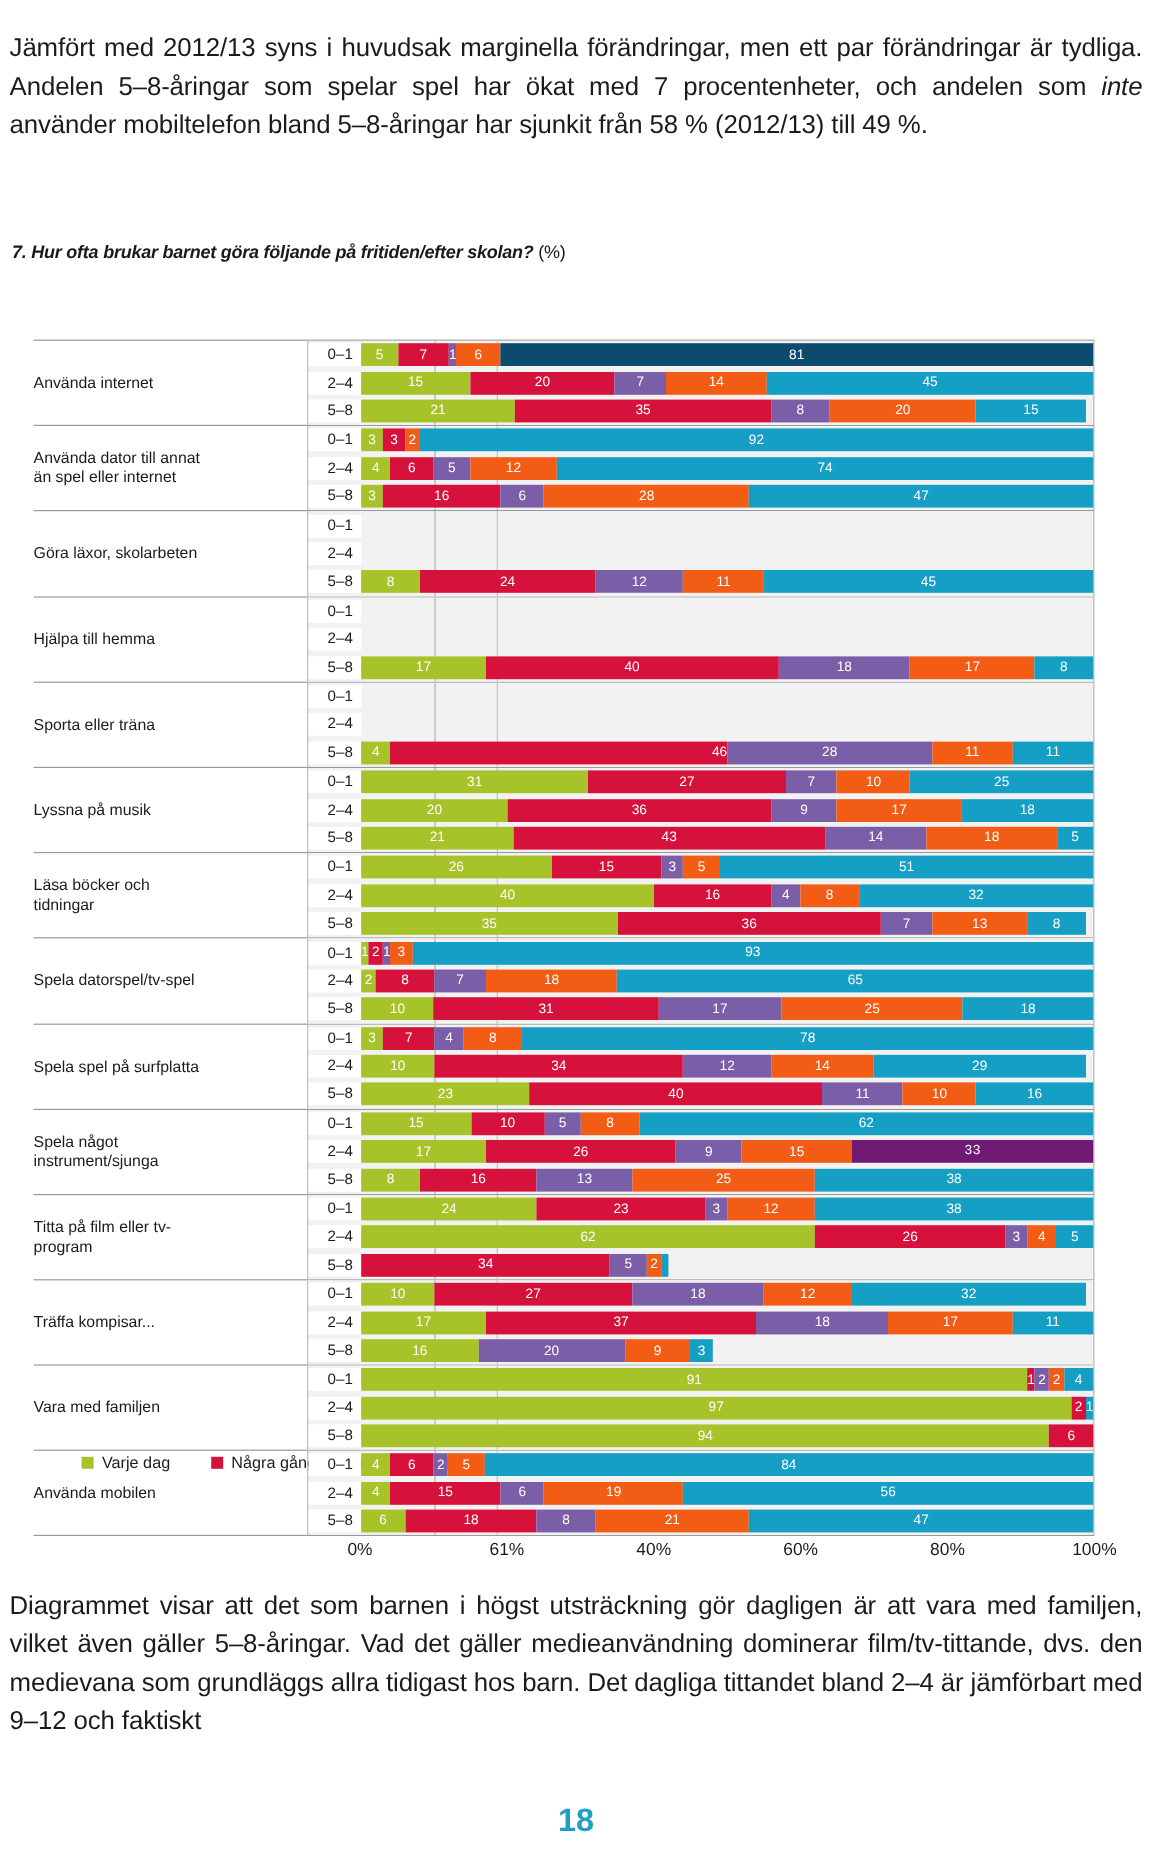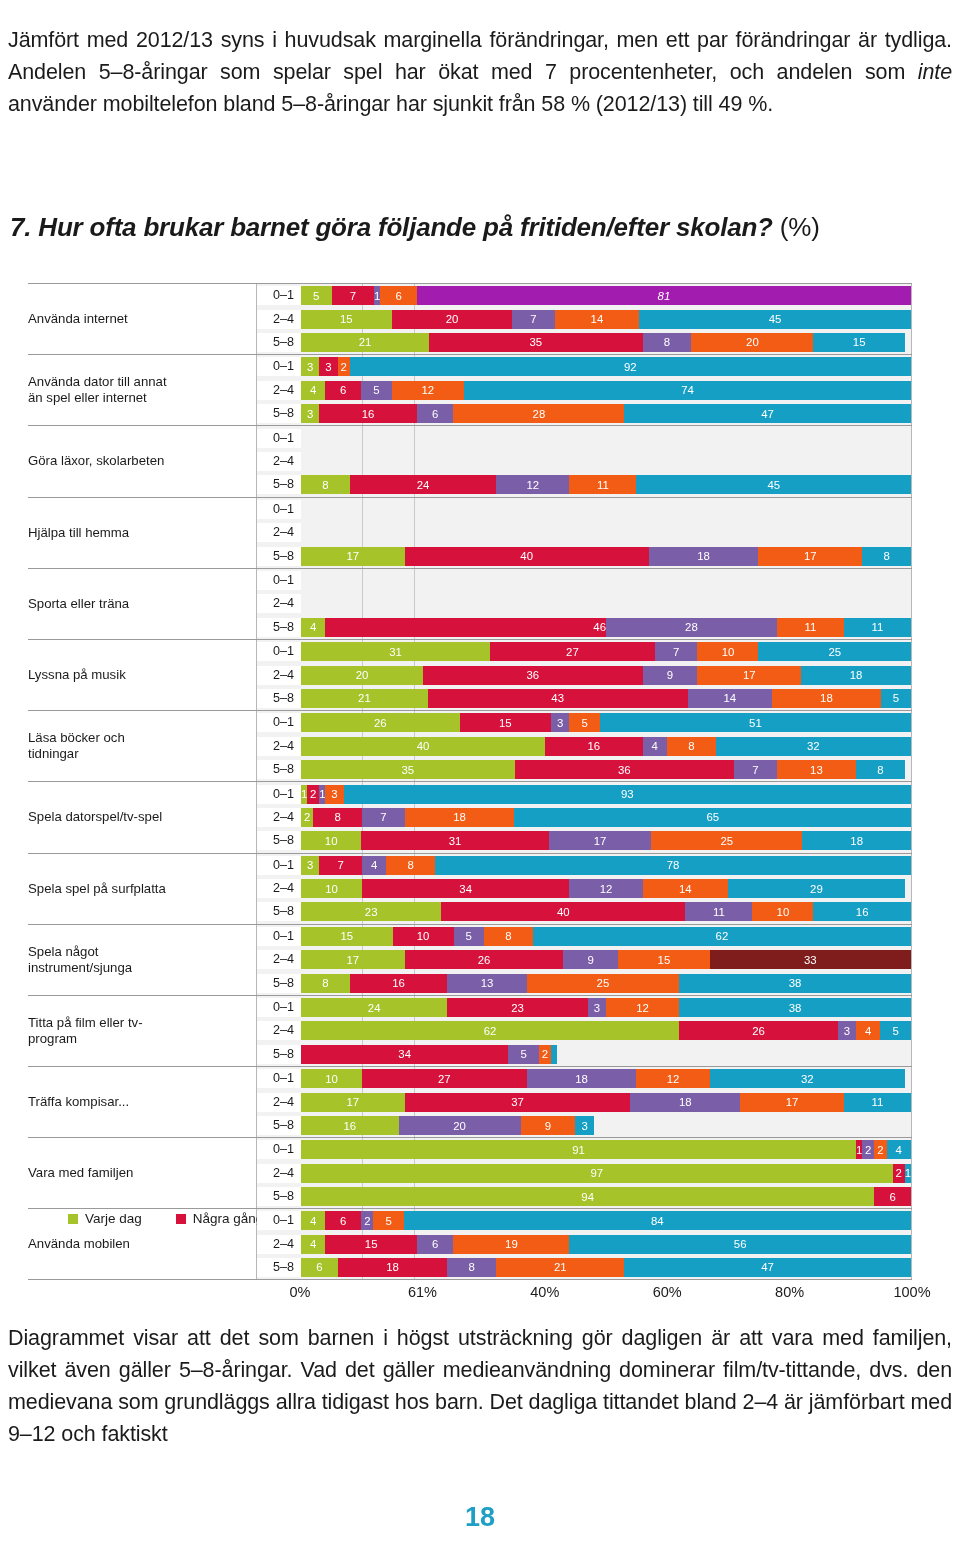--- a/index.html
+++ b/index.html
@@ -22,21 +22,21 @@
     letter-spacing: -0.1px;
     color:#1b1b1b;
   }
   #intro { position:absolute; left:8px; top:2px; width:944px; }
   #outro { position:absolute; left:8px; top:1300px; width:944px; }
   .para em { font-style: italic; }
 
   
   #fig-title {
     position:absolute; left:10px; top:190px; width:930px;
-    font-size: 26px;
+    font-size: 15px;
     font-weight: 700;
     font-style: italic;
     letter-spacing: -0.2px;
   }
   #fig-title .unit { font-style: normal; font-weight: 400; }
 
   
   #chart {
     position:absolute;
     left:28px; top:283px;
@@ -183,21 +183,21 @@
               </div>
               <div class="seg" style="width: 7%; background: rgb(214, 18, 60);">
                 <span>7</span>
               </div>
               <div class="seg" style="width: 1%; background: rgb(122, 94, 168);">
                 <span>1</span>
               </div>
               <div class="seg" style="width: 6%; background: rgb(242, 92, 20);">
                 <span>6</span>
               </div>
-              <div class="seg" style="width: 81%; background: #a21caf; font-style: italic;">
+              <div class="seg" style="width: 81%; background: #0c4a6e;">
                 <span>81</span>
               </div>
             </div>
           </div>
           <div class="row">
             <div class="tick">2–4</div>
             <div class="bar">
               <div class="seg" style="width: 15%; background: rgb(166, 195, 42);">
                 <span>15</span>
               </div>
@@ -692,21 +692,21 @@
               </div>
               <div class="seg" style="width: 26%; background: rgb(214, 18, 60);">
                 <span>26</span>
               </div>
               <div class="seg" style="width: 9%; background: rgb(122, 94, 168);">
                 <span>9</span>
               </div>
               <div class="seg" style="width: 15%; background: rgb(242, 92, 20);">
                 <span>15</span>
               </div>
-              <div class="seg" style="width: 33%; background: #7f1d1d;">
+              <div class="seg" style="width: 33%; background: #701a75; font-family: Liberation Mono, monospace;">
                 <span>33</span>
               </div>
             </div>
           </div>
           <div class="row">
             <div class="tick">5–8</div>
             <div class="bar">
               <div class="seg" style="width: 8%; background: rgb(166, 195, 42);">
                 <span>8</span>
               </div>

